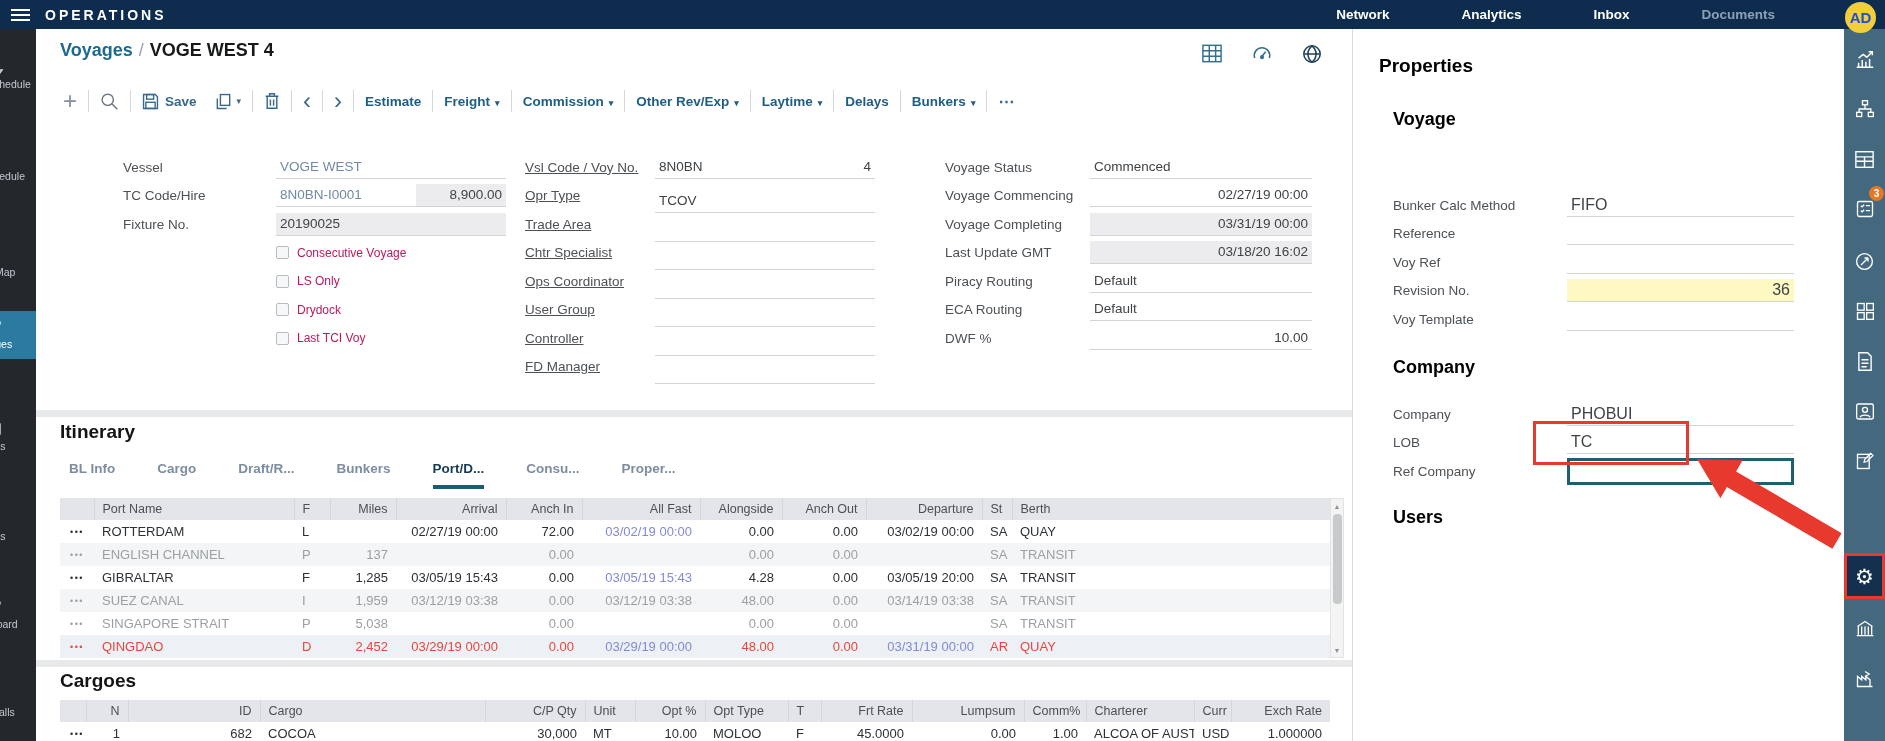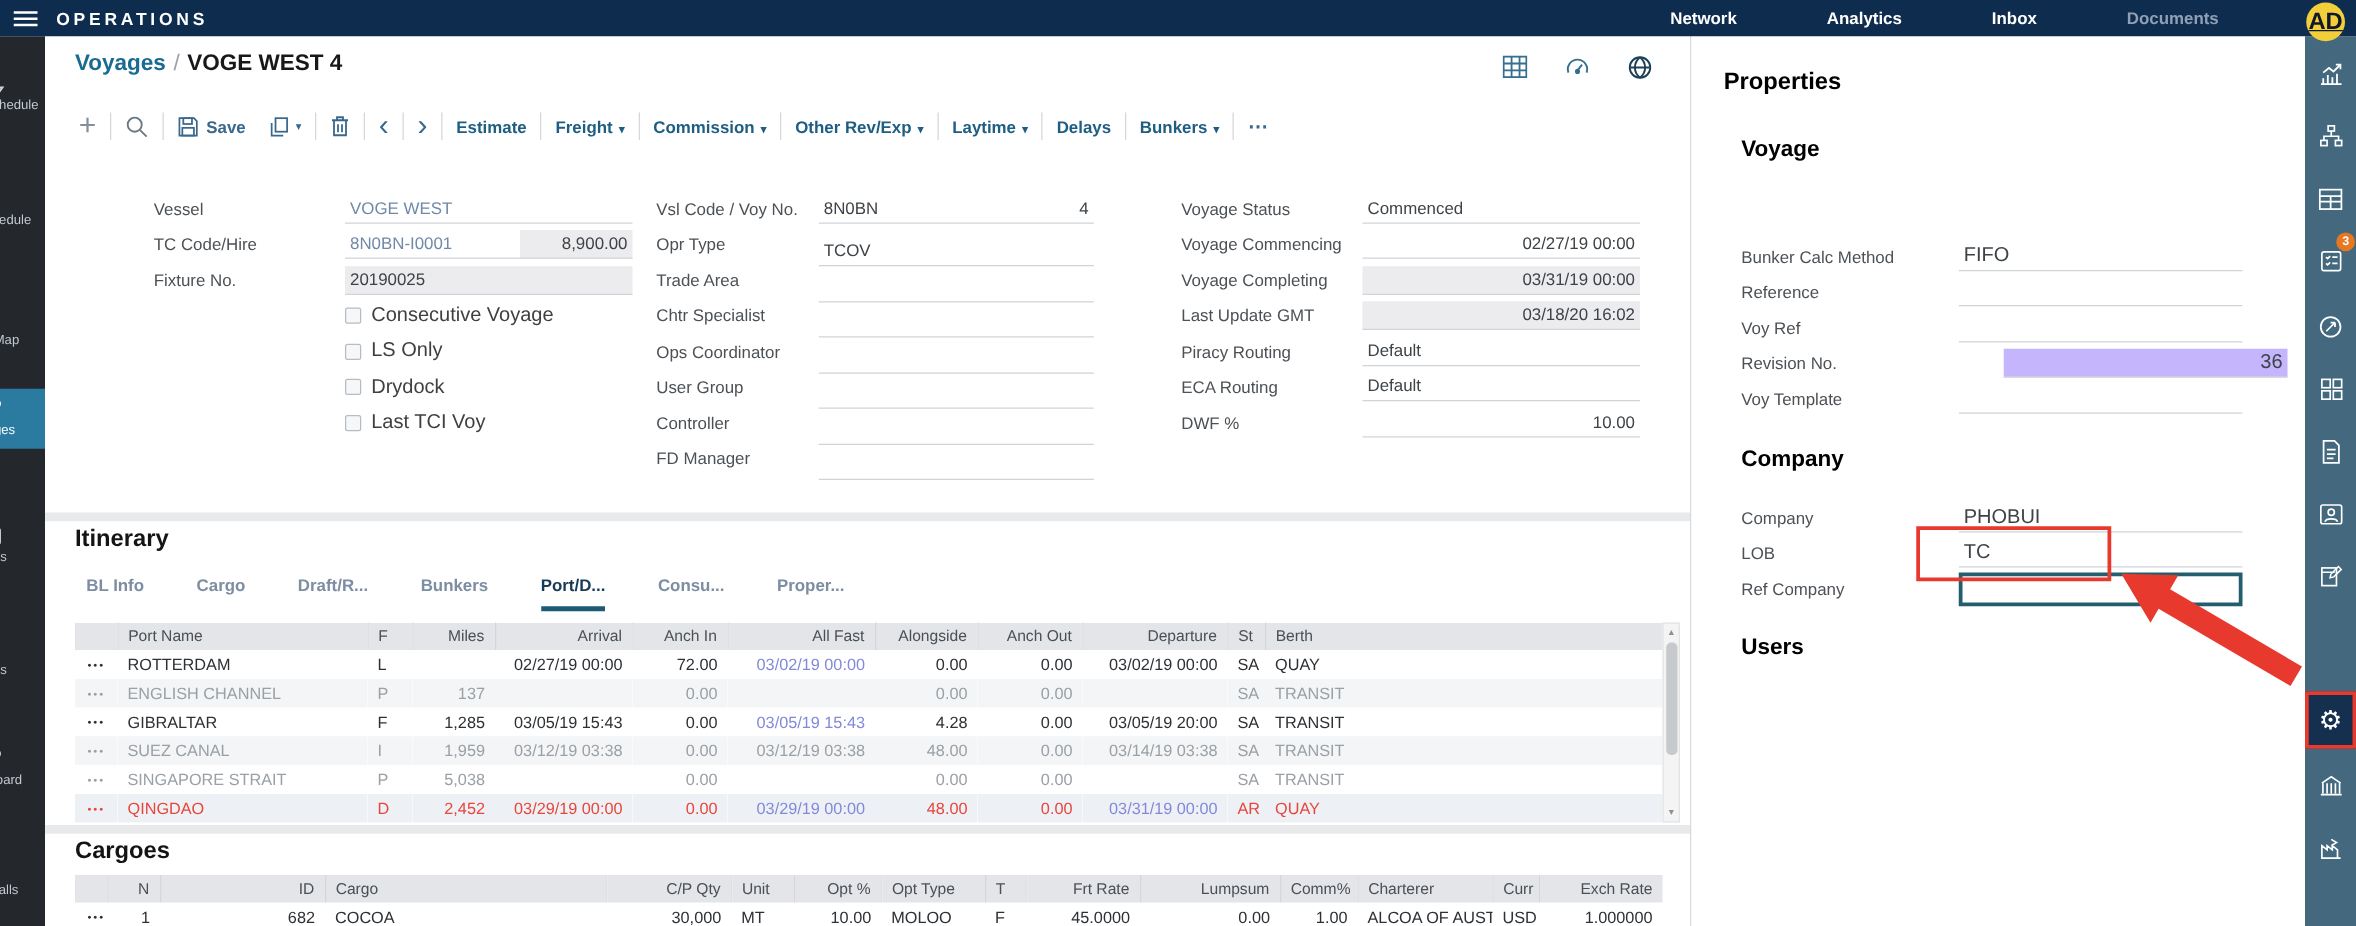--- a/index.html
+++ b/index.html
@@ -11,22 +11,22 @@
   .topbar { height:29px; background:#0d2c4e; display:flex; align-items:center;
     color:#fff; position:relative; z-index:6; }
   .hamburger { width:40px; display:flex; flex-direction:column; gap:3px; align-items:center;
     cursor:pointer; }
   .hamburger i { display:block; width:19px; height:2px; background:#fff; }
   .app-title { font-size:14px; font-weight:bold; letter-spacing:3px; margin-left:5px; }
   .topnav { margin-left:auto; display:flex; align-items:center; gap:72px; margin-right:110px;text-align:center; }
   .topnav .tn { font-size:13.5px; font-weight:bold; cursor:pointer; }
   .topnav .tn.dim { color:#8fa0b5; }
   .avatar { position:absolute; right:9px; top:2px; width:31px; height:31px; border-radius:50%;
-    background:#f2cf3a; color:#0f172a; font-weight:bold; font-size:19px;
-    display:flex; align-items:center; justify-content:center; z-index:8; cursor:pointer;text-decoration:underline; }
+    background:#f2cf3a; color:#1d4ed8; font-weight:bold; font-size:15px;
+    display:flex; align-items:center; justify-content:center; z-index:8; cursor:pointer; }
 
   
   .shell { display:flex; height:712px; }
 
   
   .sidebar { width:36px; background:#24282d; position:relative; overflow:hidden; flex:none; }
   .side-item { position:absolute; left:0; width:36px; overflow:hidden; cursor:pointer; }
   .side-inner { width:88px; margin-left:-52px; text-align:center; color:#c3c9ce;
     font-size:10.5px; line-height:1.2; }
   .side-inner svg { margin:0 auto 3px auto; stroke:#cfd5da; fill:none; stroke-width:1.5; }
@@ -55,33 +55,33 @@
   .tmenu { font-weight:bold; font-size:13.5px; color:#1f5e83; cursor:pointer; white-space:nowrap; }
   .tmore { font-size:16px; font-weight:bold; color:#39688c; cursor:pointer; }
   .chev { font-size:24px; line-height:20px; color:#39688c; cursor:pointer; font-weight:300; }
 
   
   .formarea { position:absolute; top:124px; left:0; }
   .fcol { position:absolute; top:0; }
   .fcol1 { left:39px;margin-left:48px; } .fcol2 { left:489px; } .fcol3 { left:909px; }
   .frow { height:28.5px; display:flex; align-items:center; }
   .flabel { font-size:13.5px; color:#4c5156; }
-  .fcol1 .flabel { width:153px; } .fcol2 .flabel { width:130px; } .fcol3 .flabel { width:145px; }
+  .fcol1 .flabel { width:153px; } .fcol2 .flabel { width:130px;text-decoration:underline; } .fcol3 .flabel { width:145px; }
   .uf, .gf { height:23px; line-height:22px; font-size:13.5px; color:#3e4347;
     border-bottom:1px solid #cfd4d9; padding:0 4px; white-space:nowrap; overflow:hidden;
     cursor:text; }
   .gf { background:#ececee; }
   .num { text-align:right; }
   .blue { color:#7189a7; }
   .w230 { width:230px; } .w220 { width:220px;margin-top:12px; } .w222 { width:222px; }
   .split { display:flex; }
   .cbrow { padding-left:153px; }
   .cbbox { width:13px; height:13px; border:1px solid #b6bcc2; background:#f6f7f8;
     border-radius:2px; display:inline-block; cursor:pointer; flex:none; }
-  .cblabel { font-size:16px; color:#404040; margin-left:8px; }
+  .cblabel { font-size:12px; color:#be185d; margin-left:8px; }
 
   .hstrip { position:absolute; left:0; right:0; height:7px; background:#e7e9eb; }
   .sec-title { position:absolute; left:24px; font-size:19px; font-weight:bold; color:#141414; }
 
   
   .tabs { position:absolute; top:432px; left:33px; display:flex; gap:42px;
     font-weight:bold; font-size:13.5px; color:#7d8da2; }
   .tab { padding-bottom:9px; cursor:pointer; border-bottom:4px solid transparent; }
   .tab.active { color:#173a56; border-bottom-color:#1d5a75; }
 
@@ -112,21 +112,21 @@
   
   .props { width:492px; border-left:1px solid #d9dcde; position:relative; overflow:hidden;
     flex:none; background:#fff; }
   .ptitle { position:absolute; top:26px; left:26px; font-size:19px; font-weight:bold; }
   .psub { position:absolute; left:40px; font-size:18px; font-weight:bold; }
   .psec { position:absolute; left:40px; }
   .prow { height:28.5px; display:flex; align-items:center; }
   .plabel { width:174px; font-size:13.5px; color:#4c5156; }
   .pfield { width:227px; height:23px; line-height:22px; font-size:16px; color:#3e4347;
     border-bottom:1px solid #cfd4d9; padding:0 4px; cursor:text; }
-  .pfield.gray { background:#c4b5fd;margin-left:36px; }
+  .pfield.gray { background:#fef9c3; }
   .pfield.focusbox { border:3px solid #235e6f; height:27px; line-height:21px; }
   .anno-box { position:absolute; left:180px; top:392px; width:156px; height:44px;
     border:3px solid #e8392e; z-index:4; pointer-events:none; }
   .anno-arrow { position:absolute; inset:0; z-index:5; pointer-events:none; }
 
   
   .rightstrip { width:41px; background:#44697f; position:relative; flex:none; }
   .strip-ico { position:absolute; left:0; width:41px; height:34px; display:flex;
     align-items:center; justify-content:center; cursor:pointer; }
   .strip-ico svg { stroke:#fff; fill:none; stroke-width:1.6; }

